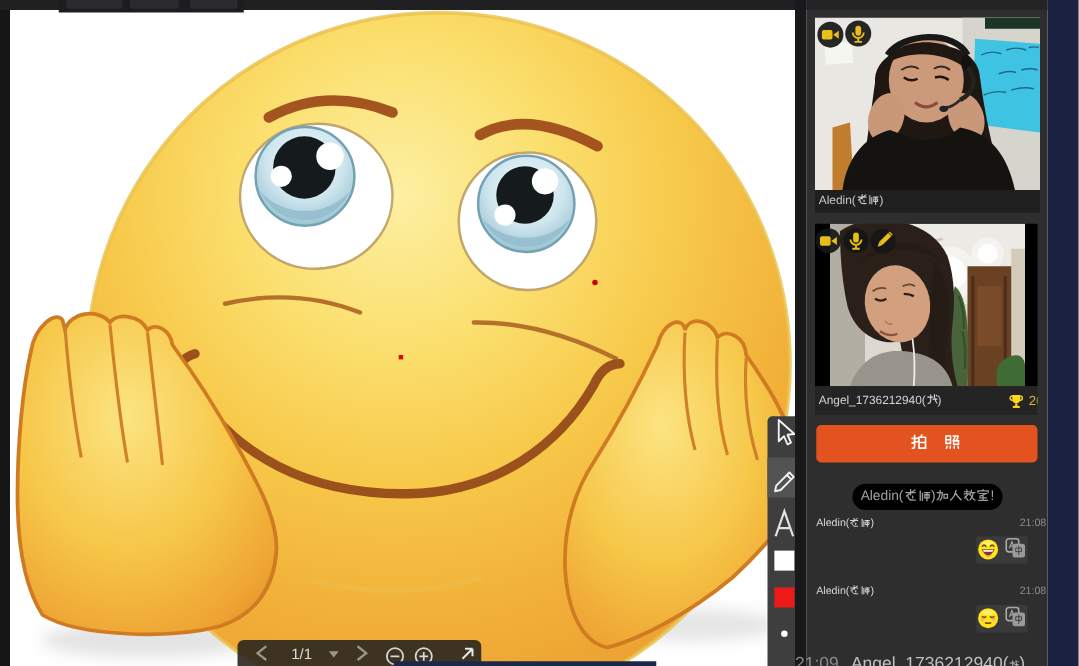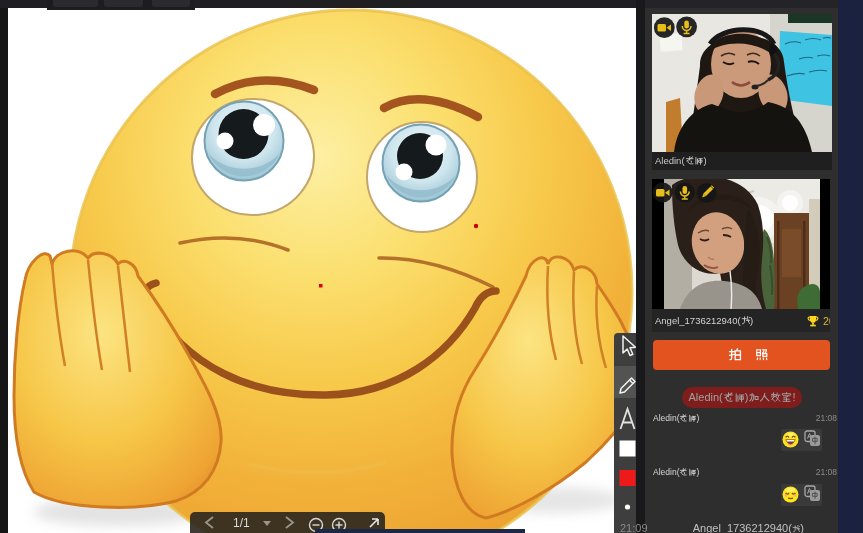--- a/index.html
+++ b/index.html
@@ -260,21 +260,21 @@
     <rect x="52.7" y="4.8" width="3.6" height="1.2" fill="#e8be19"></rect>
   </g>
 </svg>
 
 <div class="abs" style="left:653px;top:340px;width:177px;height:30px;background:#e2531f;border-radius:4px;color:#ffffff;font-size:15px;line-height:30px;text-align:center;text-align:center"><span style="position:relative;left:7px"><svg style="width:14px;height:14px;vertical-align:-2px;color:#ffffff" viewBox="0 0 16 16">
         <use href="#kpai"></use>
       </svg><span style="display:inline-block;width:13px"></span><svg style="width:14px;height:14px;vertical-align:-2px;color:#ffffff" viewBox="0 0 16 16">
         <use href="#kzhao"></use>
       </svg></span></div>
 
-<div class="abs" style="left:682px;top:387px;width:120px;height:21px;background:#7f1d1d;border-radius:11px;color:#a0a0a0;font-size:11px;line-height:21px;text-align:center">Aledin(<svg style="width:11px;height:11px;vertical-align:-1.5px;color:#a0a0a0" viewBox="0 0 16 16">
+<div class="abs" style="left:682px;top:387px;width:120px;height:21px;background:#000000;border-radius:11px;color:#a0a0a0;font-size:11px;line-height:21px;text-align:center">Aledin(<svg style="width:11px;height:11px;vertical-align:-1.5px;color:#a0a0a0" viewBox="0 0 16 16">
       <use href="#klao"></use>
     </svg><svg style="width:11px;height:11px;vertical-align:-1.5px;color:#a0a0a0" viewBox="0 0 16 16">
       <use href="#kshi"></use>
     </svg>)<svg style="width:11px;height:11px;vertical-align:-1.5px;color:#a0a0a0" viewBox="0 0 16 16">
       <use href="#kjia"></use>
     </svg><svg style="width:11px;height:11px;vertical-align:-1.5px;color:#a0a0a0" viewBox="0 0 16 16">
       <use href="#kru"></use>
     </svg><svg style="width:11px;height:11px;vertical-align:-1.5px;color:#a0a0a0" viewBox="0 0 16 16">
       <use href="#kjiao"></use>
     </svg><svg style="width:11px;height:11px;vertical-align:-1.5px;color:#a0a0a0" viewBox="0 0 16 16">
@@ -320,19 +320,19 @@
 </svg>
 <svg class="abs" style="left:804px;top:485px;width:17px;height:17px" viewBox="0 0 17 17">
   <rect x="1" y="1" width="10" height="10.5" rx="2" fill="none" stroke="#a8a8a8" stroke-width="1.3"></rect>
   <path d="M3.5,8.5 L5.5,3.5 L7.5,8.5 M4.3,6.8 L6.7,6.8" stroke="#a8a8a8" stroke-width="1" fill="none"></path>
   <rect x="6" y="5" width="10" height="11" rx="2" fill="#9a9a9a"></rect>
   <g transform="translate(7.2,6.5) scale(0.48)">
       <use href="#kzhong" color="#3a3a3a"></use>
     </g>
 </svg>
 
-<div class="abs" style="left:620px;top:522px;width:184px;height:12px;font-size:11px;color:#8a8a8a">21:09<span style="position:absolute;right:0;color:#c0c0c0">Angel_1736212940(<svg style="width:8.5px;height:8.5px;vertical-align:-1px;color:#c0c0c0" viewBox="0 0 16 16">
+<div class="abs" style="left:636px;top:522px;width:184px;height:12px;font-size:14px;color:#8a8a8a">21:09<span style="position:absolute;right:0;color:#c0c0c0">Angel_1736212940(<svg style="width:8.5px;height:8.5px;vertical-align:-1px;color:#c0c0c0" viewBox="0 0 16 16">
         <use href="#kwo"></use>
       </svg>)</span></div>
 
 <div class="abs" style="left:838px;top:0;width:25px;height:533px;background:#1a2240"></div>
 
 <div class="abs" style="left:315px;top:529px;width:210px;height:4px;background:#1c2848"></div>
 
 </body></html>

